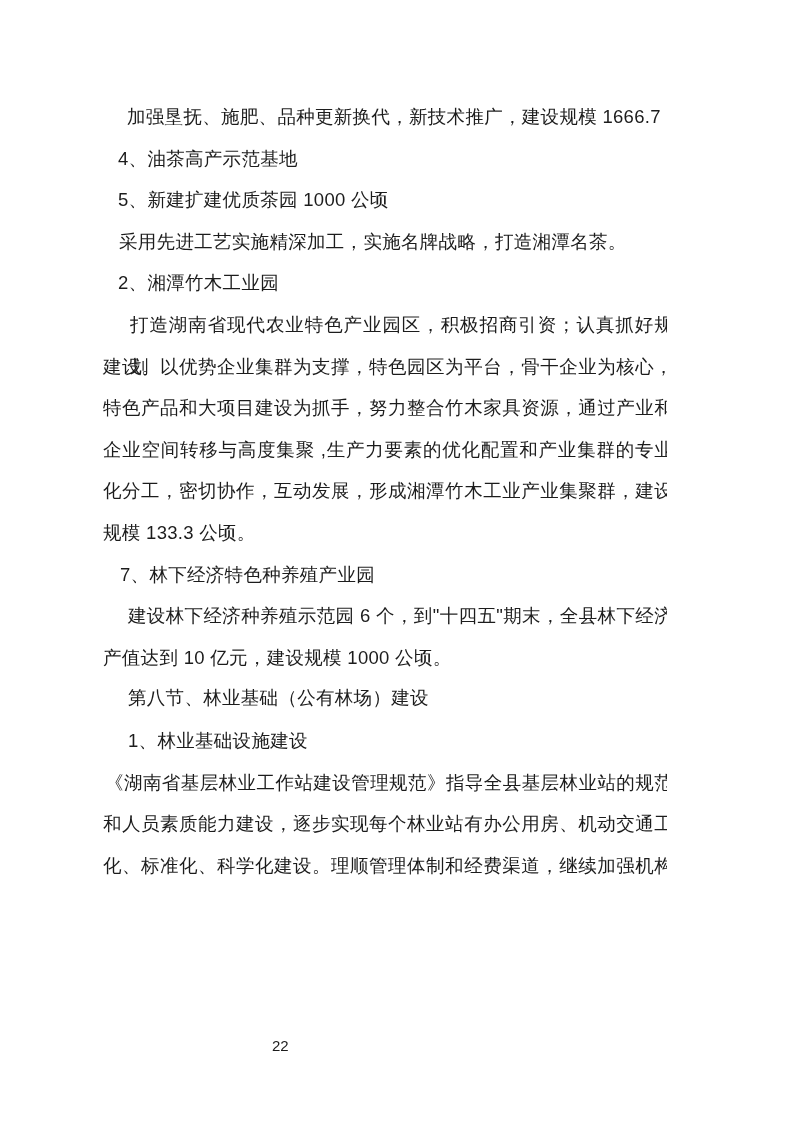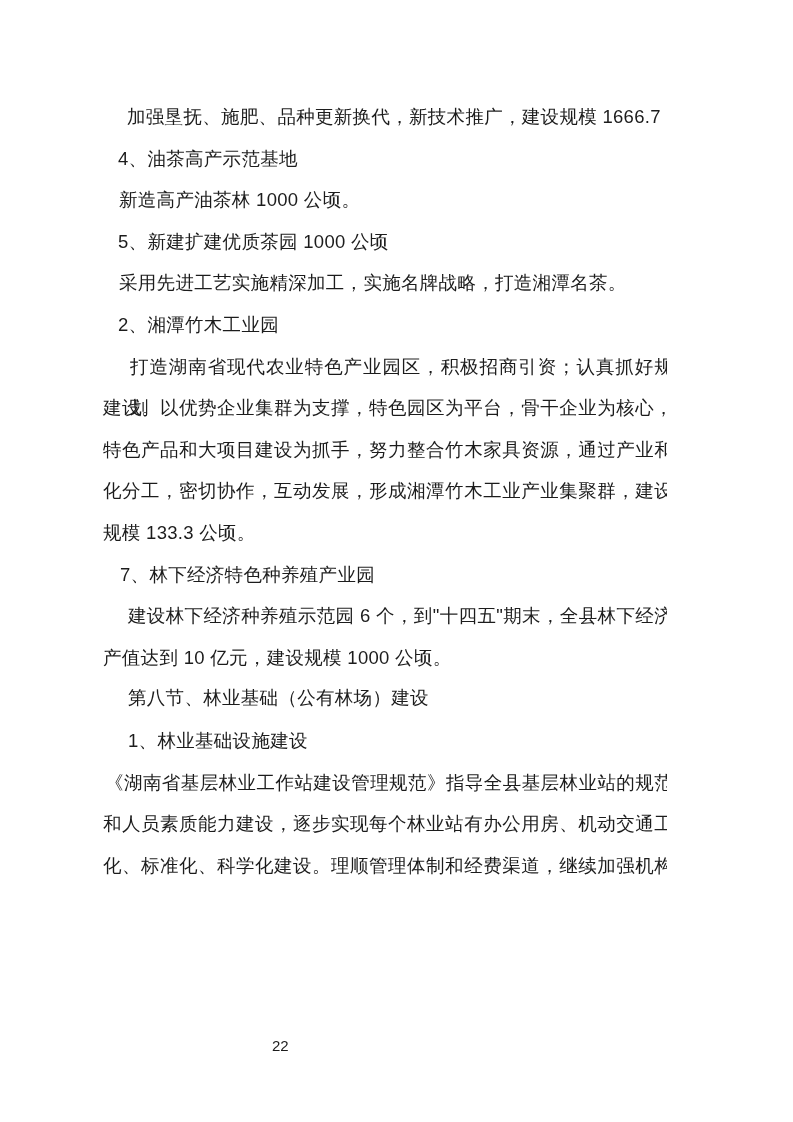--- a/index.html
+++ b/index.html
@@ -54,35 +54,33 @@
 
 <div class="page">
   <div class="doc-body">
       <div class="para">
         <div class="line" style="padding-left: 24px;">加强垦抚、施肥、品种更新换代，新技术推广，建设规模 1666.7</div>
       </div>
       <div class="para">
         <div class="line" style="padding-left: 15px;">4、油茶高产示范基地</div>
       </div>
       <div class="para">
-        <div class="line" style="padding-left: 16px;">新造高产油茶林 1000 公顷。</div>
-      </div>
-      <div class="para">
         <div class="line" style="padding-left: 15px;">5、新建扩建优质茶园 1000 公顷</div>
       </div>
       <div class="para">
         <div class="line" style="padding-left: 16px;">采用先进工艺实施精深加工，实施名牌战略，打造湘潭名茶。</div>
       </div>
       <div class="para">
         <div class="line" style="padding-left: 15px;">2、湘潭竹木工业园</div>
       </div>
       <div class="para">
         <div class="line fill" style="padding-left: 27px;">打造湖南省现代农业特色产业园区，积极招商引资；认真抓好规划</div>
         <div class="line fill">建设。以优势企业集群为支撑，特色园区为平台，骨干企业为核心，</div>
         <div class="line fill">特色产品和大项目建设为抓手，努力整合竹木家具资源，通过产业和</div>
+        <div class="line fill">企业空间转移与高度集聚 ,生产力要素的优化配置和产业集群的专业</div>
         <div class="line fill">化分工，密切协作，互动发展，形成湘潭竹木工业产业集聚群，建设</div>
         <div class="line">规模 133.3 公顷。</div>
       </div>
       <div class="para">
         <div class="line" style="padding-left: 17px;">7、林下经济特色种养殖产业园</div>
       </div>
       <div class="para">
         <div class="line fill" style="padding-left: 25px;">建设林下经济种养殖示范园 6 个，到"十四五"期末，全县林下经济</div>
         <div class="line">产值达到 10 亿元，建设规模 1000 公顷。</div>
       </div>

